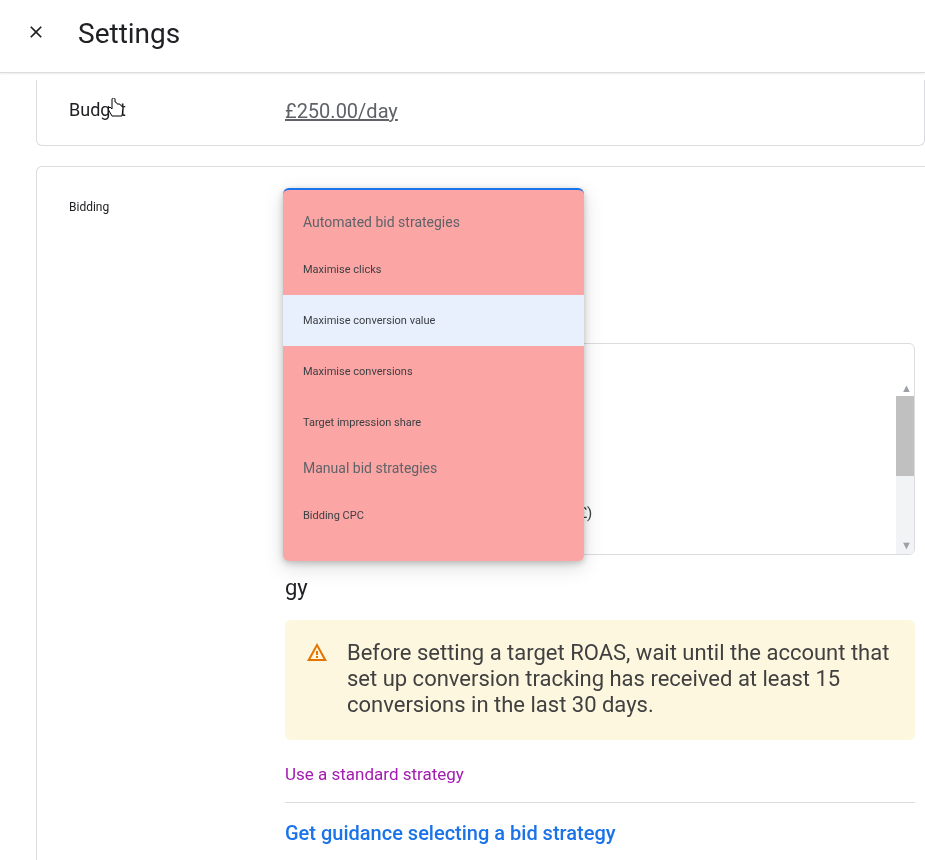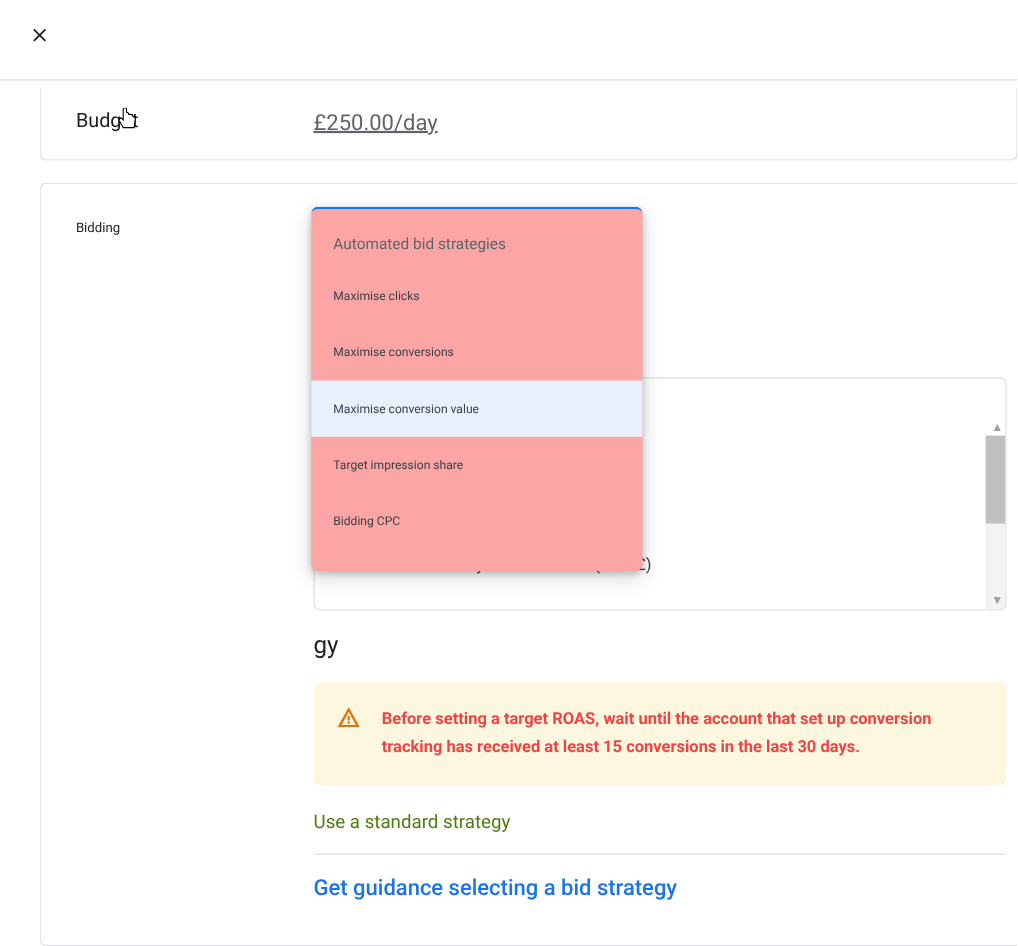--- a/index.html
+++ b/index.html
@@ -156,30 +156,29 @@
     .warning-box {
       background: #fef7e0;
       border-radius: 6px;
       padding: 20px 22px 22px 20px;
       display: flex;
       gap: 18px;
       margin-bottom: 24px;
     }
     .warning-icon svg { width: 24px; height: 24px; flex-shrink: 0; }
     .warning-text {
-      font-size: 15px;
+      font-size: 22px;
       line-height: 26px;
-      color: #ef4444;
-      font-weight: bold;
+      color: #404040;
     }
     .link-row {
       margin-bottom: 18px;
     }
     .link {
-      color: #4d7c0f;
+      color: #a21caf;
       font-size: 17px;
       text-decoration: none;
       cursor: pointer;
     }
     .divider {
       border: none;
       border-top: 1px solid #dadce0;
       margin: 14px 0 18px 0;
     }
     .guidance-link {
@@ -222,20 +221,21 @@
 <body>
 
 <div class="header">
   <button class="close-btn">
     <span>
       <svg viewBox="0 0 24 24">
           <path d="M19 6.41 17.59 5 12 10.59 6.41 5 5 6.41 10.59 12 5 17.59 6.41 19 12 13.41 17.59 19 19 17.59 13.41 12z" fill="#202124"></path>
         </svg>
     </span>
   </button>
+  <h1 class="page-title">Settings</h1>
 </div>
 
 <div class="content">
   <div class="card budget-card">
     <div class="budget-label">Budget</div>
     <div class="budget-value">£250.00/day</div>
     <span class="cursor-hand">
       <svg width="18" height="22" viewBox="0 0 18 22">
           <path d="M5 1v10l-2-2-2 2 4 7h10l1-8c0-2-2-2-2-2s0-2-2-2-2 0-2 0 0-2-2-2V1c0-1-1-1-1-1s-2 0-2 1z" fill="#fff" stroke="#000" stroke-width="1"></path>
         </svg>
@@ -275,17 +275,18 @@
       </div>
       <hr class="divider">
       <a class="guidance-link">Get guidance selecting a bid strategy</a>
     </div>
   </div>
 </div>
 
 <div class="dropdown">
   <div class="dd-header">Automated bid strategies</div>
   <div class="dd-item">Maximise clicks</div>
+  <div class="dd-item selected">Maximise conversion value</div>
   <div class="dd-item">Maximise conversions</div>
-  <div class="dd-item selected">Maximise conversion value</div>
   <div class="dd-item">Target impression share</div>
+  <div class="dd-header">Manual bid strategies</div>
   <div class="dd-item">Bidding CPC</div>
 </div>
 
 </body></html>

